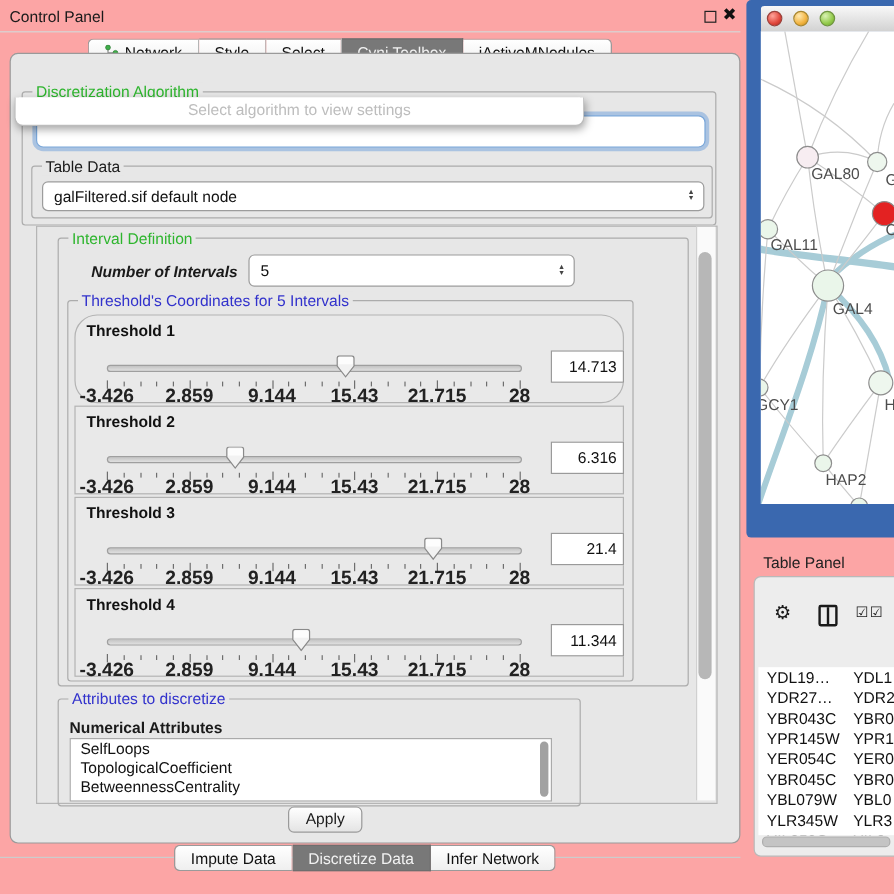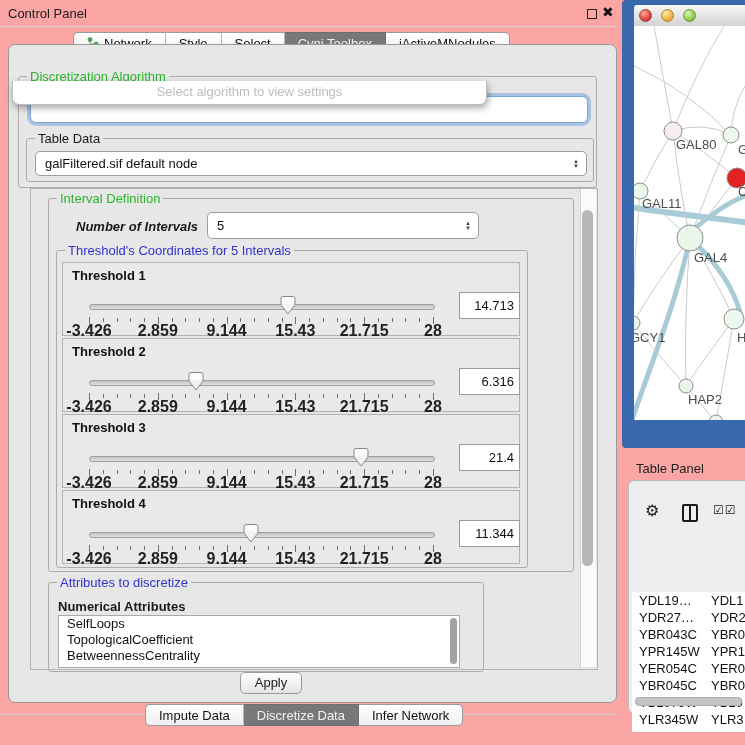--- a/index.html
+++ b/index.html
@@ -98,21 +98,21 @@
   
   #tp-title{left:636px;top:461px;font-size:13px;color:#222;}
   #tpanel{left:628px;top:480px;width:120px;height:232px;background:#ededed;border:1px solid #b9b9b9;border-radius:6px;}
   #tp-gear{left:645px;top:501px;font-size:16px;color:#1a1a1a;}
   #tp-colicon{left:682px;top:504px;width:12px;height:14px;border:2px solid #1a1a1a;border-radius:2px;}
   #tp-colicon div{position:absolute;left:5px;top:0;width:2px;height:14px;background:#1a1a1a;}
   #tp-checks{left:713px;top:503px;font-size:12px;letter-spacing:1px;color:#1a1a1a;}
   #tp-header{left:632px;top:533px;width:113px;height:23px;display:flex;overflow:hidden;}
   .th-cell{background:#b6ddee;border:1px solid #8fa8b5;border-right:1px solid #7f9aa8;font-size:13px;color:#222;
            display:flex;align-items:center;justify-content:center;box-sizing:border-box;}
-  #tp-rows{left:632px;top:556px;width:113px;height:140px;background:#fff;overflow:hidden;margin-top:36px;}
+  #tp-rows{left:632px;top:556px;width:113px;height:140px;background:#fff;overflow:hidden;}
   .trow{display:flex;height:17px;line-height:17px;font-size:13px;color:#111;}
   .trow .c1{width:75px;padding-left:7px;box-sizing:border-box;overflow:hidden;white-space:nowrap;}
   .trow .c2{flex:1;padding-left:4px;overflow:hidden;white-space:nowrap;}
   #tp-hscroll{left:633px;top:697px;width:110px;height:8px;}
   #tp-hscroll div{width:105px;height:7px;margin-left:2px;background:#c4c4c4;border:1px solid #aeaeae;border-radius:4px;}
 </style>
 </head>
 <body>
 
 <div id="stage">
@@ -182,21 +182,21 @@
     <span class="stepper">
         <span>▲</span>
         <span>▼</span>
       </span>
   </div>
 
   <div class="group" style="left:56px;top:250px;width:470px;height:316px;">
     <span class="legend blue">Threshold's Coordinates for 5 Intervals</span>
   </div>
   <div id="thresh-container">
-      <div class="thresh-panel" style="top: 262px;">
+      <div class="thresh-panel" style="top: 262px; border-radius: 19px;">
     <div class="thresh-label">Threshold 1</div>
     <div class="slider">
       <div class="track"></div>
       <div class="thumb" style="left: 216.556px;">
         <svg width="16" height="19" viewBox="0 0 16 19">
           <path d="M3 0.5 h10 q2 0 2 2 v6.5 L8 18 L1 9 v-6.5 q0 -2 2 -2 z" fill="#f2f2f2" stroke="#8a8a8a"></path>
           <path d="M3 1.5 h10 q1 0 1 1 v5 h-12 v-5 q0 -1 1 -1 z" fill="#fdfdfd" stroke="none"></path>
         </svg>
       </div>
       <div class="ruler">

